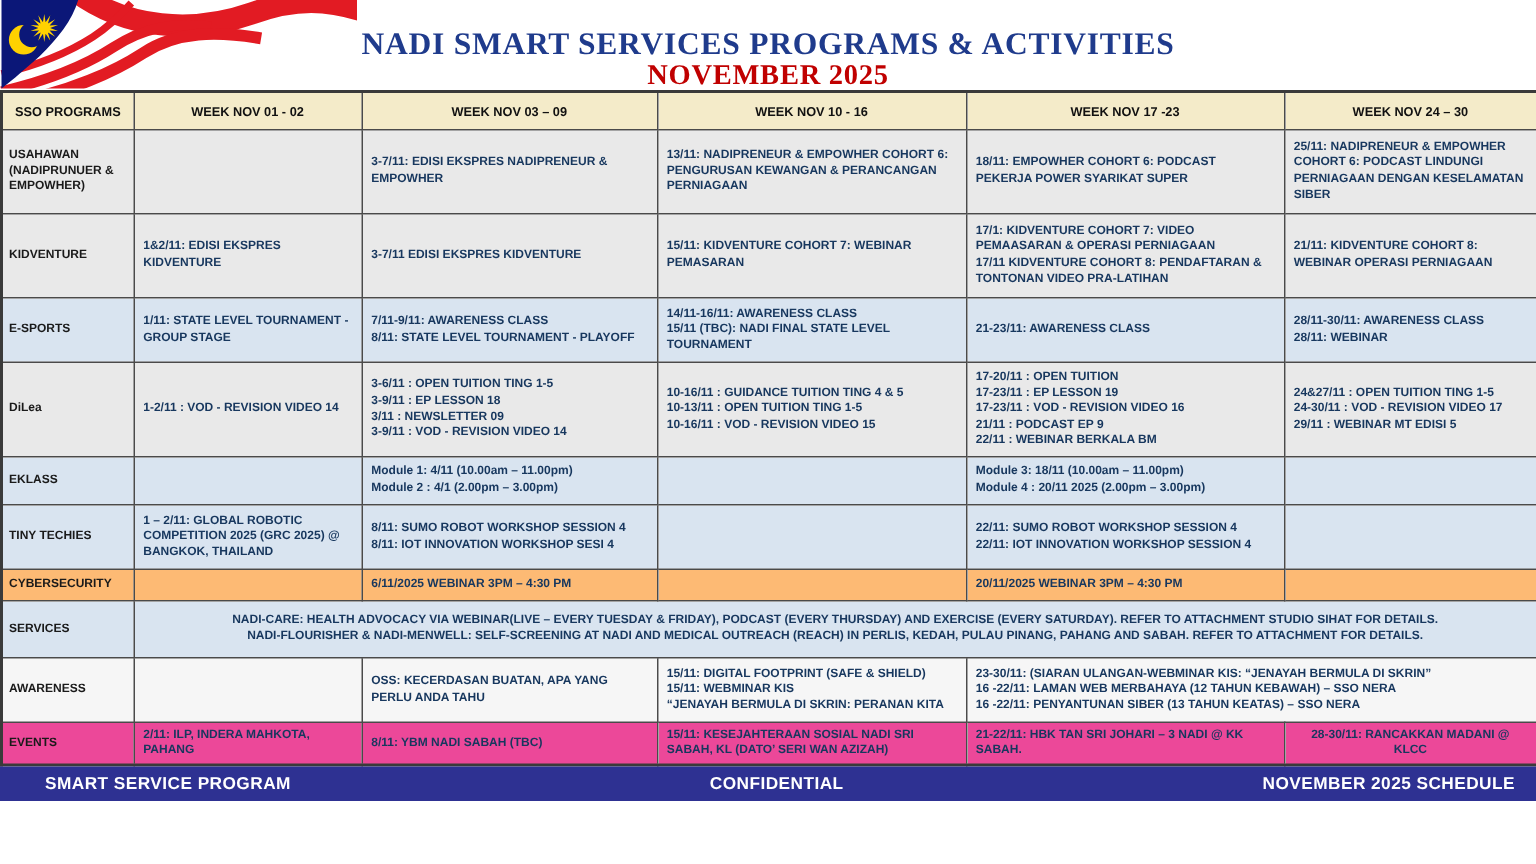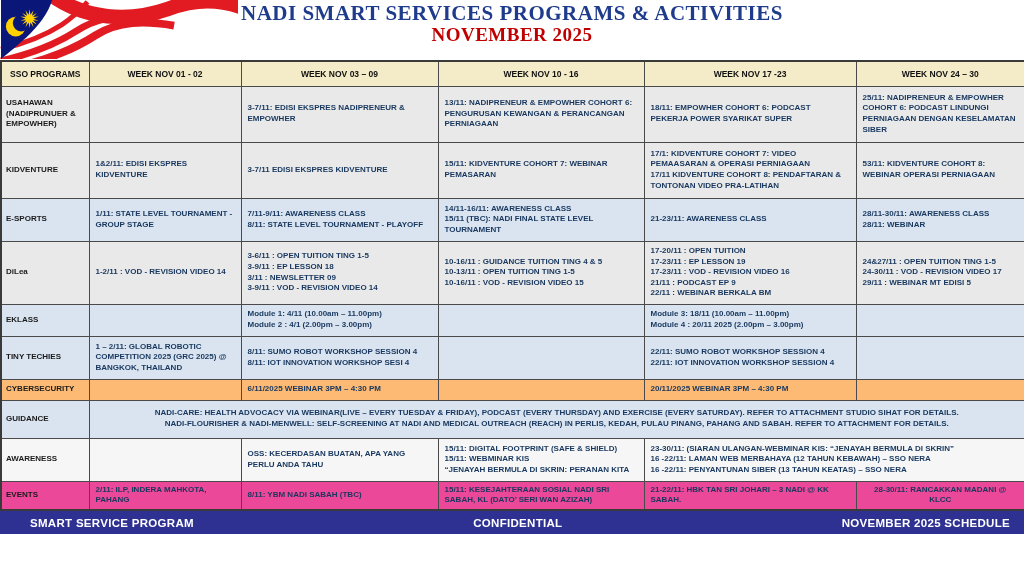--- a/index.html
+++ b/index.html
@@ -1,19 +1,19 @@
 <!DOCTYPE html>
 <html><head>
 <meta charset="utf-8">
 <style>
   html,body{margin:0;padding:0;background:#fff;}
   body{width:1024px;height:576px;overflow:hidden;font-family:"Liberation Sans",sans-serif;position:relative;}
   .masthead{height:60px;position:relative;}
   .flag{position:absolute;left:0;top:0;width:238px;height:59px;}
-  .titles{text-align:center;padding-top:1px;}
+  .titles{text-align:center;padding-top:17px;}
   .title{font-family:"Liberation Serif",serif;font-weight:bold;font-size:21px;color:#1F3B8C;letter-spacing:.5px;line-height:1.15;}
   .subtitle{font-family:"Liberation Serif",serif;font-weight:bold;font-size:19px;color:#C00000;letter-spacing:.5px;line-height:1.1;}
   table.sched{border-collapse:collapse;table-layout:fixed;width:1024px;border:2px solid #3a3a3a;}
   table.sched th,table.sched td{border:1px solid #4a4a4a;overflow:hidden;}
   table.sched th{font-size:8.5px;font-weight:bold;color:#111;text-align:center;padding:2px;}
   td.lbl{font-size:8px;font-weight:bold;color:#1a1a1a;text-align:left;vertical-align:middle;padding:2px 4px;line-height:1.3;}
   td.cell{font-size:8px;font-weight:bold;color:#17375E;vertical-align:middle;padding:2px 6px;line-height:1.32;text-align:left;}
   td.cell.c{text-align:center;}
   .ln{white-space:normal;}
   .footer{height:23px;background:#2E3192;color:#fff;display:flex;align-items:center;justify-content:space-between;padding:0 14px 0 30px;box-sizing:border-box;font-weight:bold;font-size:11.5px;letter-spacing:.3px;}
@@ -84,21 +84,21 @@
           <div class="ln">3-7/11 EDISI EKSPRES KIDVENTURE</div>
         </td>
         <td class="cell">
           <div class="ln">15/11: KIDVENTURE COHORT 7: WEBINAR PEMASARAN</div>
         </td>
         <td class="cell">
           <div class="ln">17/1:  KIDVENTURE COHORT 7: VIDEO PEMAASARAN  &amp; OPERASI PERNIAGAAN</div>
           <div class="ln">17/11 KIDVENTURE COHORT 8: PENDAFTARAN &amp; TONTONAN VIDEO PRA-LATIHAN</div>
         </td>
         <td class="cell">
-          <div class="ln">53/11: KIDVENTURE COHORT 8: WEBINAR OPERASI PERNIAGAAN</div>
+          <div class="ln">21/11: KIDVENTURE COHORT 8: WEBINAR OPERASI PERNIAGAAN</div>
         </td>
       </tr>
       <tr style="height: 43px; background: rgb(217, 228, 240);">
         <td class="lbl">E-SPORTS</td>
         <td class="cell">
           <div class="ln">1/11: STATE LEVEL TOURNAMENT - GROUP STAGE</div>
         </td>
         <td class="cell">
           <div class="ln">7/11-9/11: AWARENESS CLASS</div>
           <div class="ln">8/11: STATE LEVEL TOURNAMENT - PLAYOFF</div>
@@ -180,21 +180,21 @@
         <td class="cell">
           <div class="ln">6/11/2025 WEBINAR 3PM – 4:30 PM</div>
         </td>
         <td class="cell"></td>
         <td class="cell">
           <div class="ln">20/11/2025 WEBINAR 3PM – 4:30 PM</div>
         </td>
         <td class="cell"></td>
       </tr>
       <tr style="height: 38px; background: rgb(217, 228, 240);">
-        <td class="lbl">GUIDANCE</td>
+        <td class="lbl">SERVICES</td>
         <td class="cell c" colspan="5">
           <div class="ln">NADI-CARE: HEALTH ADVOCACY VIA WEBINAR(LIVE – EVERY TUESDAY &amp; FRIDAY), PODCAST (EVERY THURSDAY) AND EXERCISE (EVERY SATURDAY). REFER TO ATTACHMENT  STUDIO SIHAT FOR DETAILS.</div>
           <div class="ln">NADI-FLOURISHER &amp; NADI-MENWELL: SELF-SCREENING AT NADI AND MEDICAL OUTREACH (REACH) IN PERLIS, KEDAH, PULAU PINANG, PAHANG AND SABAH. REFER TO ATTACHMENT  FOR DETAILS.</div>
         </td>
       </tr>
       <tr style="height: 43px; background: rgb(246, 246, 246);">
         <td class="lbl">AWARENESS</td>
         <td class="cell"></td>
         <td class="cell">
           <div class="ln">OSS: KECERDASAN BUATAN, APA YANG PERLU ANDA TAHU</div>

